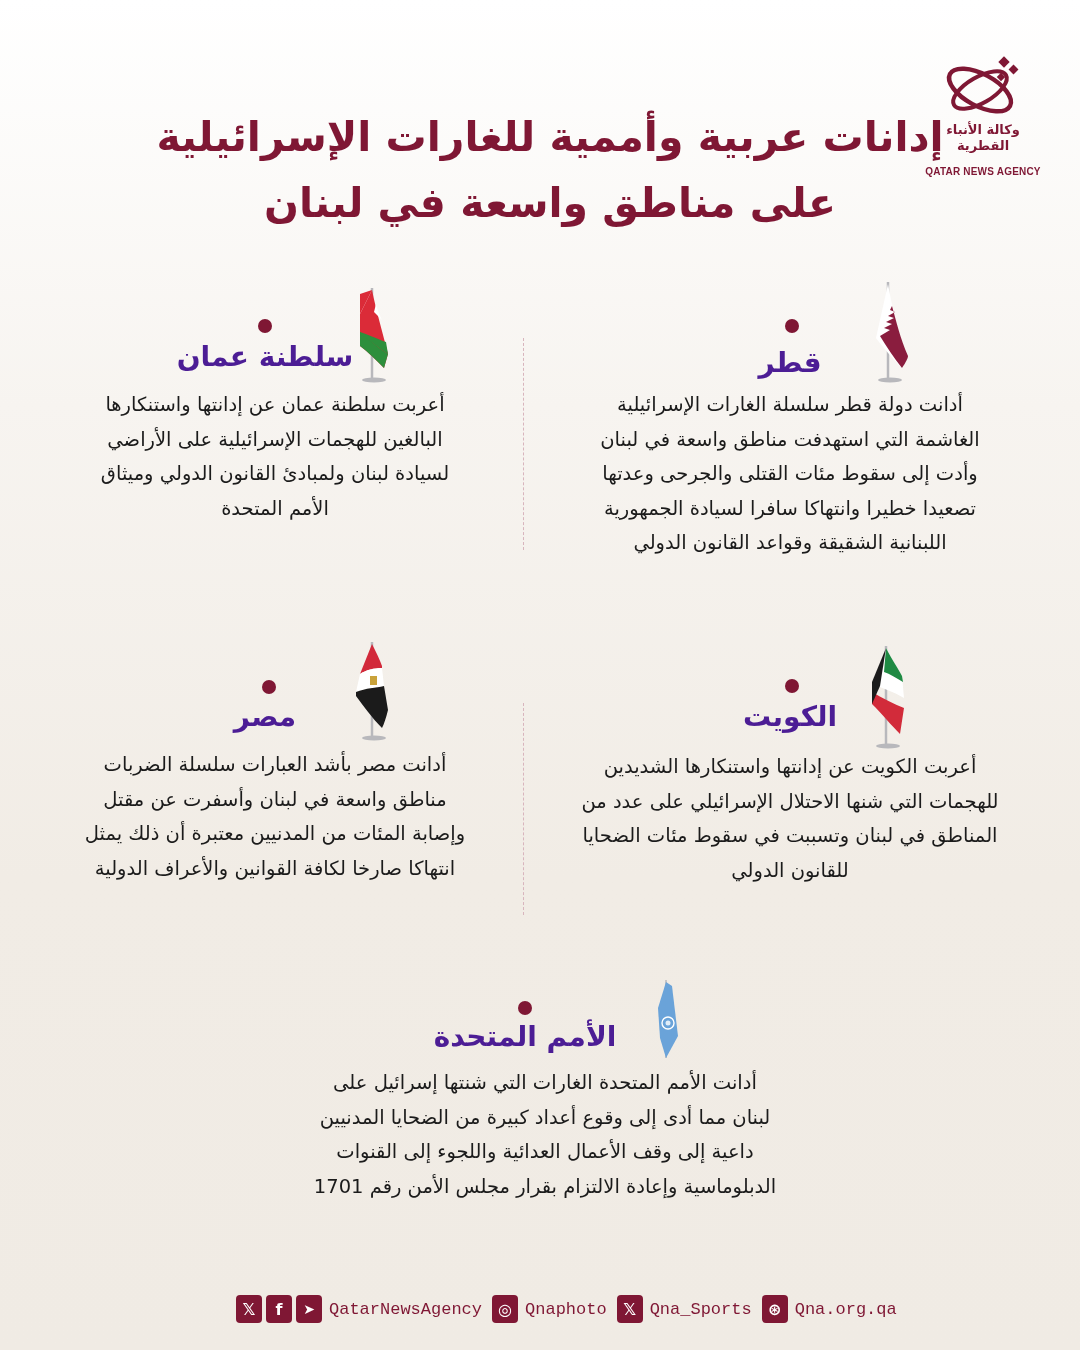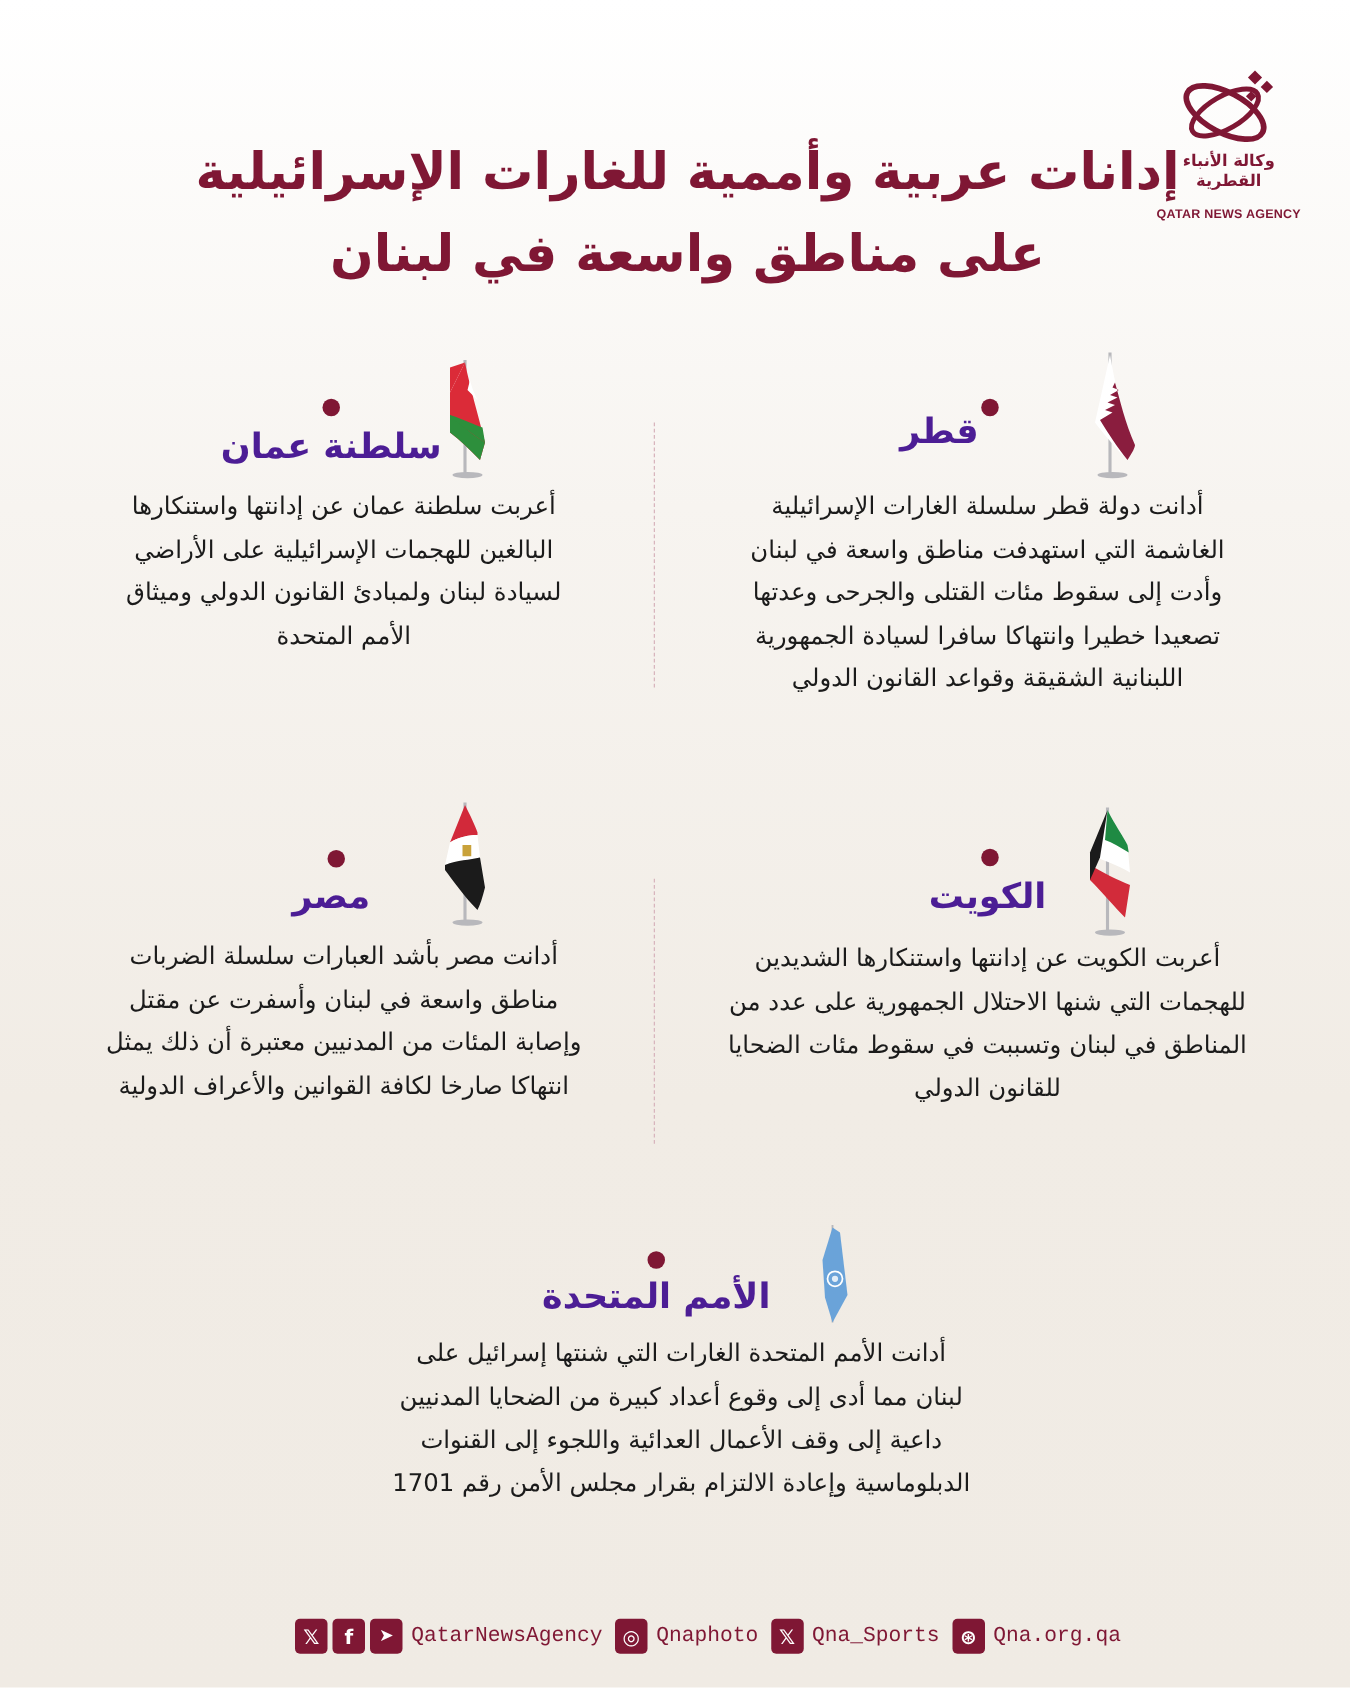--- a/index.html
+++ b/index.html
@@ -96,21 +96,21 @@
 <div class="divider" style="left:523px; top:703px; height:212px;"></div>
 
 <div>
   <svg class="flag" style="left:868px; top:276px;" width="46" height="110" viewBox="0 0 46 110">
     <line x1="20" y1="6" x2="20" y2="104" stroke="#b8b8bc" stroke-width="2.5"></line>
     <ellipse cx="22" cy="104" rx="12" ry="2.5" fill="#b8b8bc"></ellipse>
     <path d="M20 8 C24 30, 30 60, 40 80 L34 92 C24 82, 14 70, 8 62 Z" fill="#ffffff"></path>
     <path d="M24 30 L22 34 L27 36 L20 40 L26 42 L18 46 L24 48 L16 52 L22 54 L12 60 C18 70, 26 82, 34 92 C38 86, 40 82, 40 80 C32 62, 28 44, 24 30 Z" fill="#8a1d3e"></path>
   </svg>
   <div class="dot" style="left:785px; top:319px;"></div>
-  <div class="section-name" style="left:720px; top:328px; width:140px; text-align:left;">قطر</div>
+  <div class="section-name" style="left:720px; top:346px; width:140px; text-align:center;">قطر</div>
   <div class="section-text" style="left:545px; top:388px; width:490px;">
     <span>أدانت دولة قطر سلسلة الغارات الإسرائيلية</span>
     <span>الغاشمة التي استهدفت مناطق واسعة في لبنان</span>
     <span>وأدت إلى سقوط مئات القتلى والجرحى وعدتها</span>
     <span>تصعيدا خطيرا وانتهاكا سافرا لسيادة الجمهورية</span>
     <span>اللبنانية الشقيقة وقواعد القانون الدولي</span>
   </div>
 </div>
 
 <div>
@@ -139,21 +139,21 @@
     <ellipse cx="20" cy="104" rx="12" ry="2.5" fill="#b8b8bc"></ellipse>
     <path d="M18 6 C24 18, 30 26, 34 34 L36 56 C26 50, 14 46, 4 42 Z" fill="#ffffff"></path>
     <path d="M18 6 C24 18, 30 26, 34 34 L35 40 C28 36, 22 32, 16 30 Z" fill="#1f8a43"></path>
     <path d="M4 50 C14 56, 26 62, 36 66 L32 92 C24 84, 14 72, 4 62 Z" fill="#d22b3a"></path>
     <path d="M18 6 L4 40 L4 62 L12 44 Z" fill="#1b1b1b"></path>
   </svg>
   <div class="dot" style="left:785px; top:679px;"></div>
   <div class="section-name" style="left:700px; top:700px; width:180px; text-align:center;">الكويت</div>
   <div class="section-text" style="left:545px; top:750px; width:490px;">
     <span>أعربت الكويت عن إدانتها واستنكارها الشديدين</span>
-    <span>للهجمات التي شنها الاحتلال الجمهورية على عدد من</span>
+    <span>للهجمات التي شنها الاحتلال الإسرائيلي على عدد من</span>
     <span>المناطق في لبنان وتسببت في سقوط مئات الضحايا</span>
     <span>للقانون الدولي</span>
   </div>
 </div>
 
 <div>
   <svg class="flag" style="left:352px; top:638px;" width="46" height="104" viewBox="0 0 46 104">
     <line x1="20" y1="4" x2="20" y2="100" stroke="#b8b8bc" stroke-width="2.5"></line>
     <ellipse cx="22" cy="100" rx="12" ry="2.5" fill="#b8b8bc"></ellipse>
     <path d="M20 6 C24 14, 28 22, 30 28 L30 30 C22 30, 14 32, 8 36 Z" fill="#d2293a"></path>

